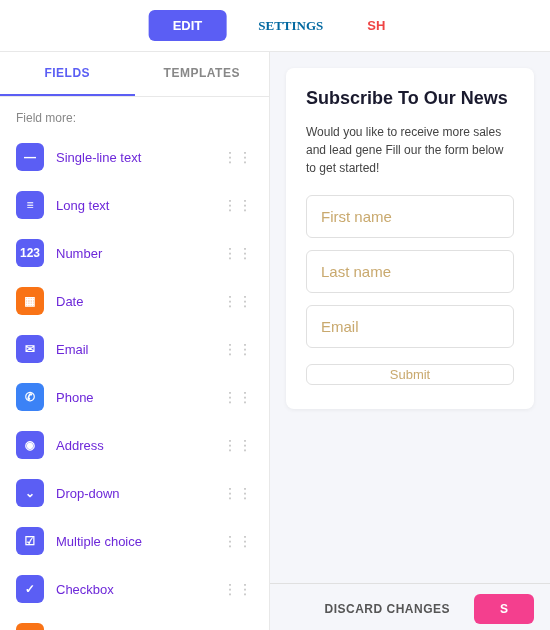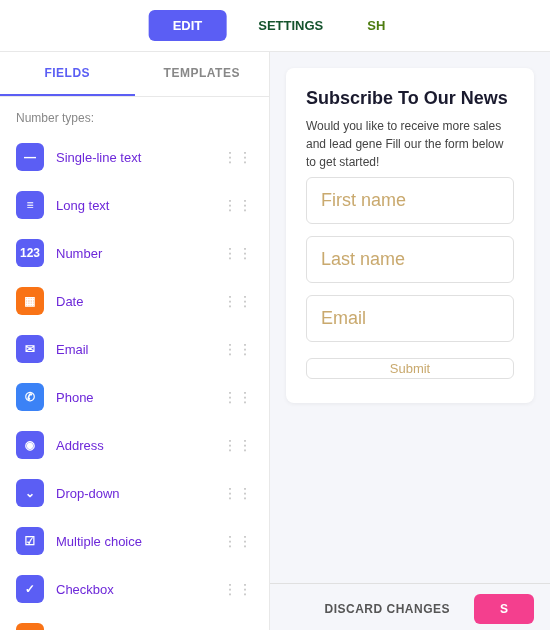--- a/index.html
+++ b/index.html
@@ -31,25 +31,26 @@
       cursor: pointer;
       border: none;
     }
     .nav-btn-edit {
       background: #5b5ef4;
       color: #fff;
       margin-right: 4px;
     }
     .nav-btn-settings {
       background: transparent;
-      color: #14532d;
+      color: #0369a1;
+      font-family: Liberation Serif, serif;
     }
     .nav-btn-s {
       background: transparent;
-      color: #4d7c0f;
+      color: #ef4444;
       padding: 8px 16px;
     }
     .top-nav-center {
       display: flex;
       align-items: center;
       gap: 4px;
       position: absolute;
       left: 50%;
       transform: translateX(-50%);
     }
@@ -163,36 +164,36 @@
       background: #fff;
       border-radius: 8px;
       padding: 20px 20px 24px;
       box-shadow: 0 1px 4px rgba(0,0,0,0.06);
     }
 
     .form-title {
       font-size: 18px;
       font-weight: 700;
       color: #1a1a2e;
-      margin-bottom: 8px;
+      margin-bottom: 14px;
     }
 
     .form-desc {
       font-size: 12px;
       color: #444;
-      margin-bottom: 6px;
+      margin-bottom: 18px;
       line-height: 1.5;
     }
 
     .form-field-input {
       width: 100%;
       border: 1px solid #e0e0e0;
       border-radius: 6px;
       padding: 12px 14px;
-      font-size: 18px;
+      font-size: 15px;
       color: #c9a96e;
       background: #fff;
       margin-bottom: 12px;
       outline: none;
     }
     .form-field-input::placeholder {
       color: #c9a96e;
     }
 
     .submit-btn {
@@ -254,21 +255,21 @@
   </div>
 </div>
 
 <div class="main-layout">
 
   <div class="left-panel">
     <div class="tabs-row">
       <button class="tab-btn active">FIELDS</button>
       <button class="tab-btn inactive">TEMPLATES</button>
     </div>
-    <div class="field-types-label">Number types:</div>
+    <div class="field-types-label">Field more:</div>
     <div class="field-list" id="field-list-container">
         <div class="field-item">
           <div class="field-icon" style="background: rgb(91, 94, 244);">—</div>
           <span class="field-label">Single-line text</span>
           <span class="drag-handle">⋮⋮</span>
         </div>
         <div class="field-item">
           <div class="field-icon" style="background: rgb(91, 94, 244);">≡</div>
           <span class="field-label">Long text</span>
           <span class="drag-handle">⋮⋮</span>

